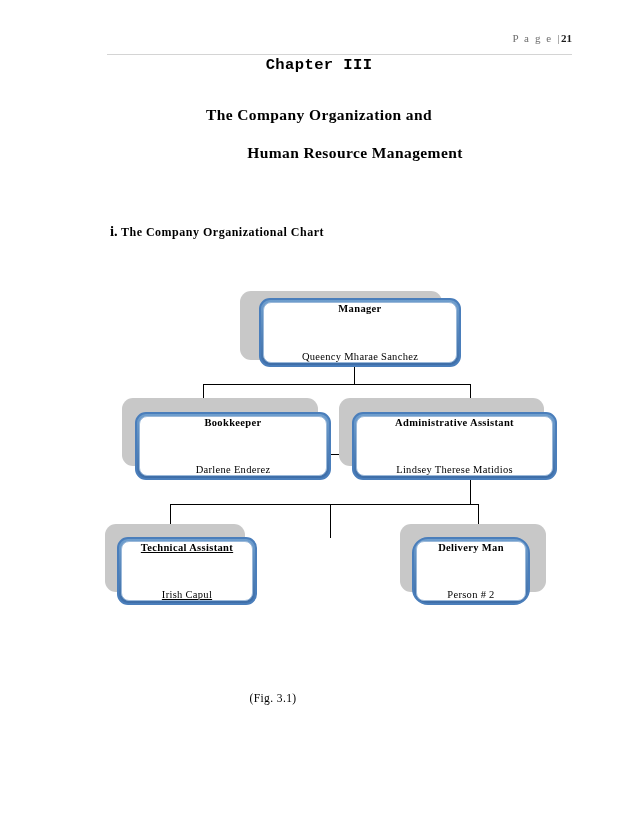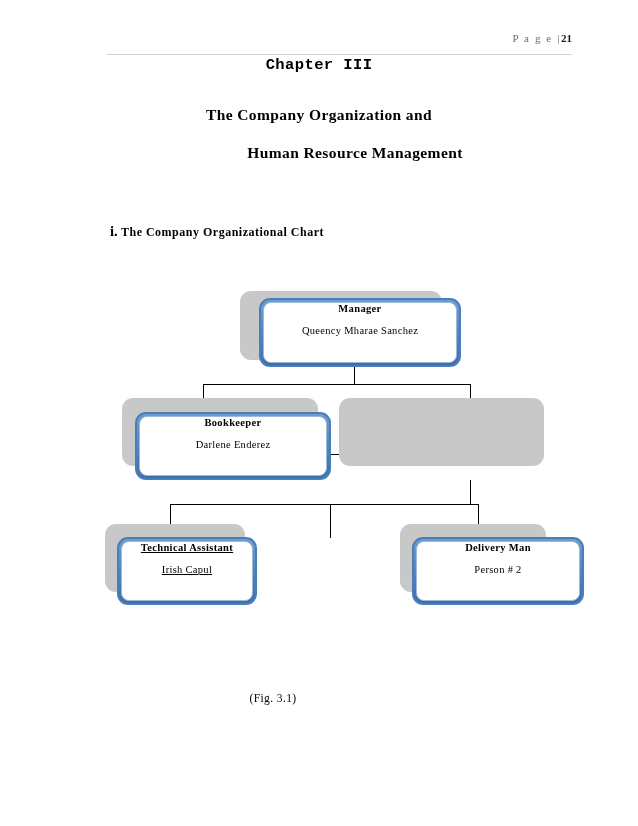--- a/index.html
+++ b/index.html
@@ -107,21 +107,21 @@
   .node-inner {
     box-sizing: border-box;
     width: 100%;
     height: 100%;
     background: #ffffff;
     border: 1px solid #9bb9da;
     border-radius: 8px;
     display: flex;
     flex-direction: column;
     align-items: center;
-    justify-content: flex-start;
+    justify-content: space-between;
   }
   .node-title {
     font-weight: bold;
     font-size: 10.5px;
     letter-spacing: 0.35px;
     white-space: nowrap;
     text-align: center;
     margin-bottom: 11px;
   }
   .node-person {
@@ -195,36 +195,42 @@
     <div class="node-box" style="left:13px; top:14px; width:196px; height:68px;">
       <div class="node-inner">
         <div class="node-title">Bookkeeper</div>
         <div class="node-person">Darlene Enderez</div>
       </div>
     </div>
   </div>
 
   <div class="node" style="left:339px; top:398px; width:218px; height:82px;">
     <div class="node-shadow" style="width:205px; height:68px;"></div>
+    <div class="node-box" style="left:13px; top:14px; width:205px; height:68px;">
+      <div class="node-inner">
+        <div class="node-title">Administrative Assistant</div>
+        <div class="node-person">Lindsey Therese Matidios</div>
+      </div>
+    </div>
   </div>
 
   <div class="node" style="left:105px; top:524px; width:152px; height:81px;">
     <div class="node-shadow" style="width:140px; height:68px;"></div>
     <div class="node-box" style="left:12px; top:13px; width:140px; height:68px;text-decoration:underline;">
       <div class="node-inner">
         <div class="node-title">Technical Assistant</div>
         <div class="node-person">Irish Capul</div>
       </div>
     </div>
   </div>
 
 
   <div class="node" style="left:400px; top:524px; width:158px; height:81px;">
     <div class="node-shadow" style="width:146px; height:68px;"></div>
-    <div class="node-box" style="left:12px; top:13px; width:172px; height:68px;">
+    <div class="node-box" style="left:12px; top:13px; width:118px; height:68px;border-radius:16px;">
       <div class="node-inner">
         <div class="node-title">Delivery Man</div>
         <div class="node-person">Person # 2</div>
       </div>
     </div>
   </div>
 
 </div>
 
 <div id="fig-caption">(Fig. 3.1)</div>

